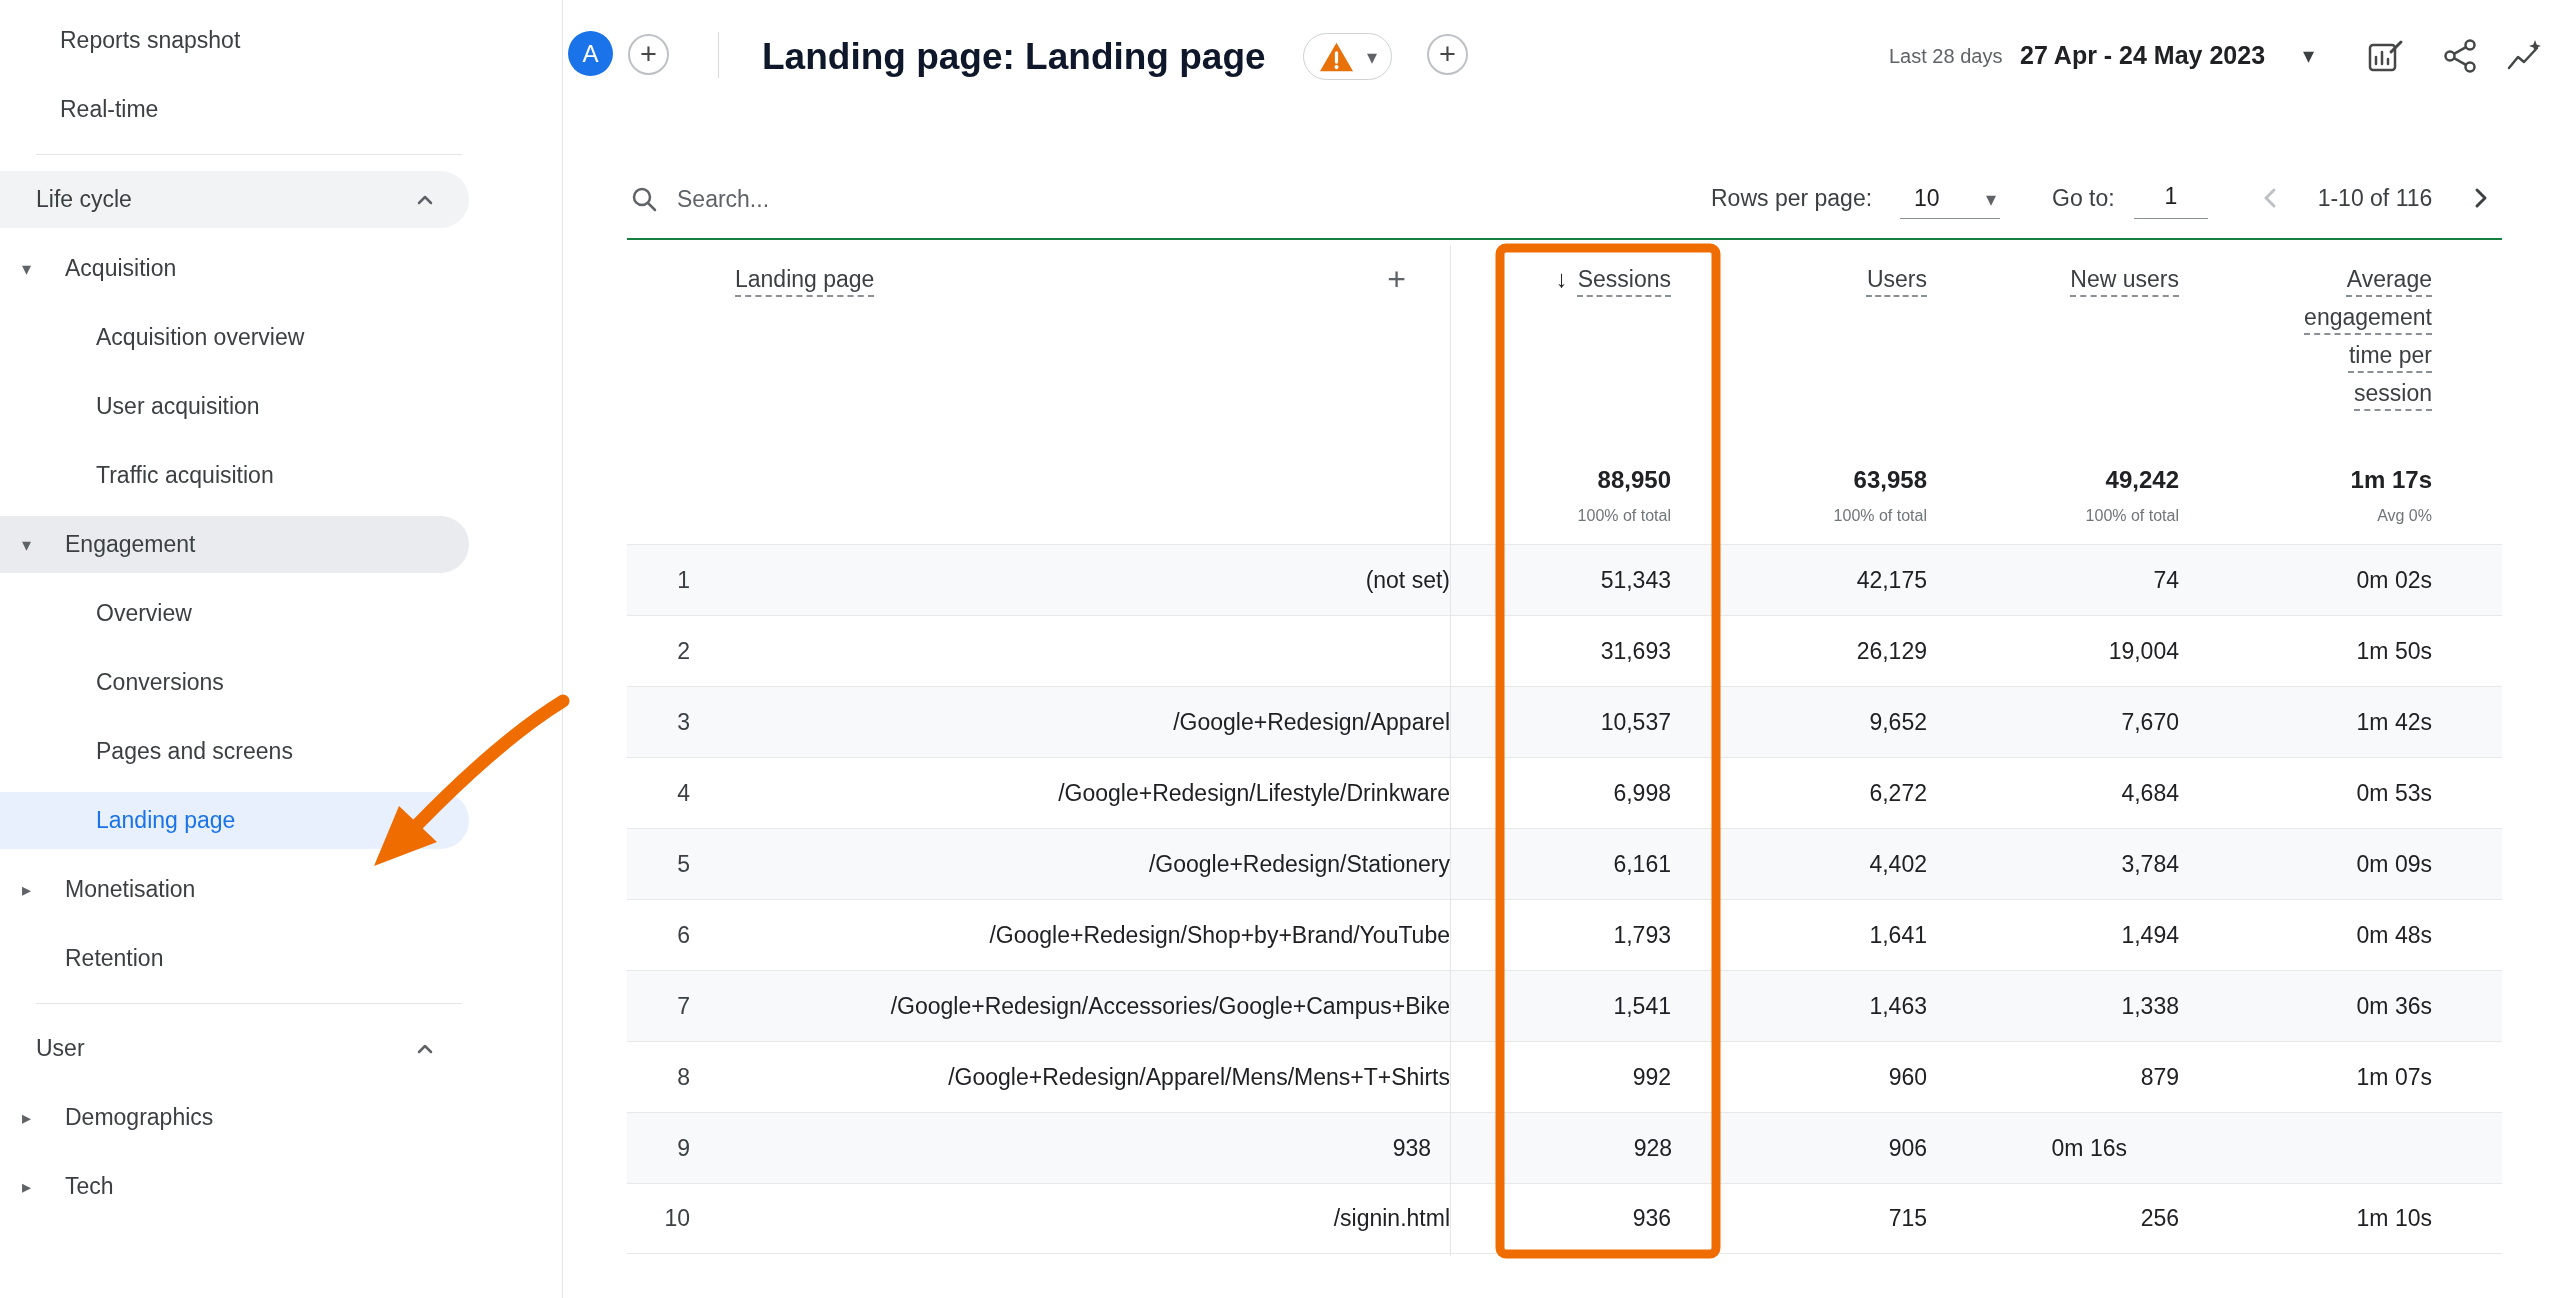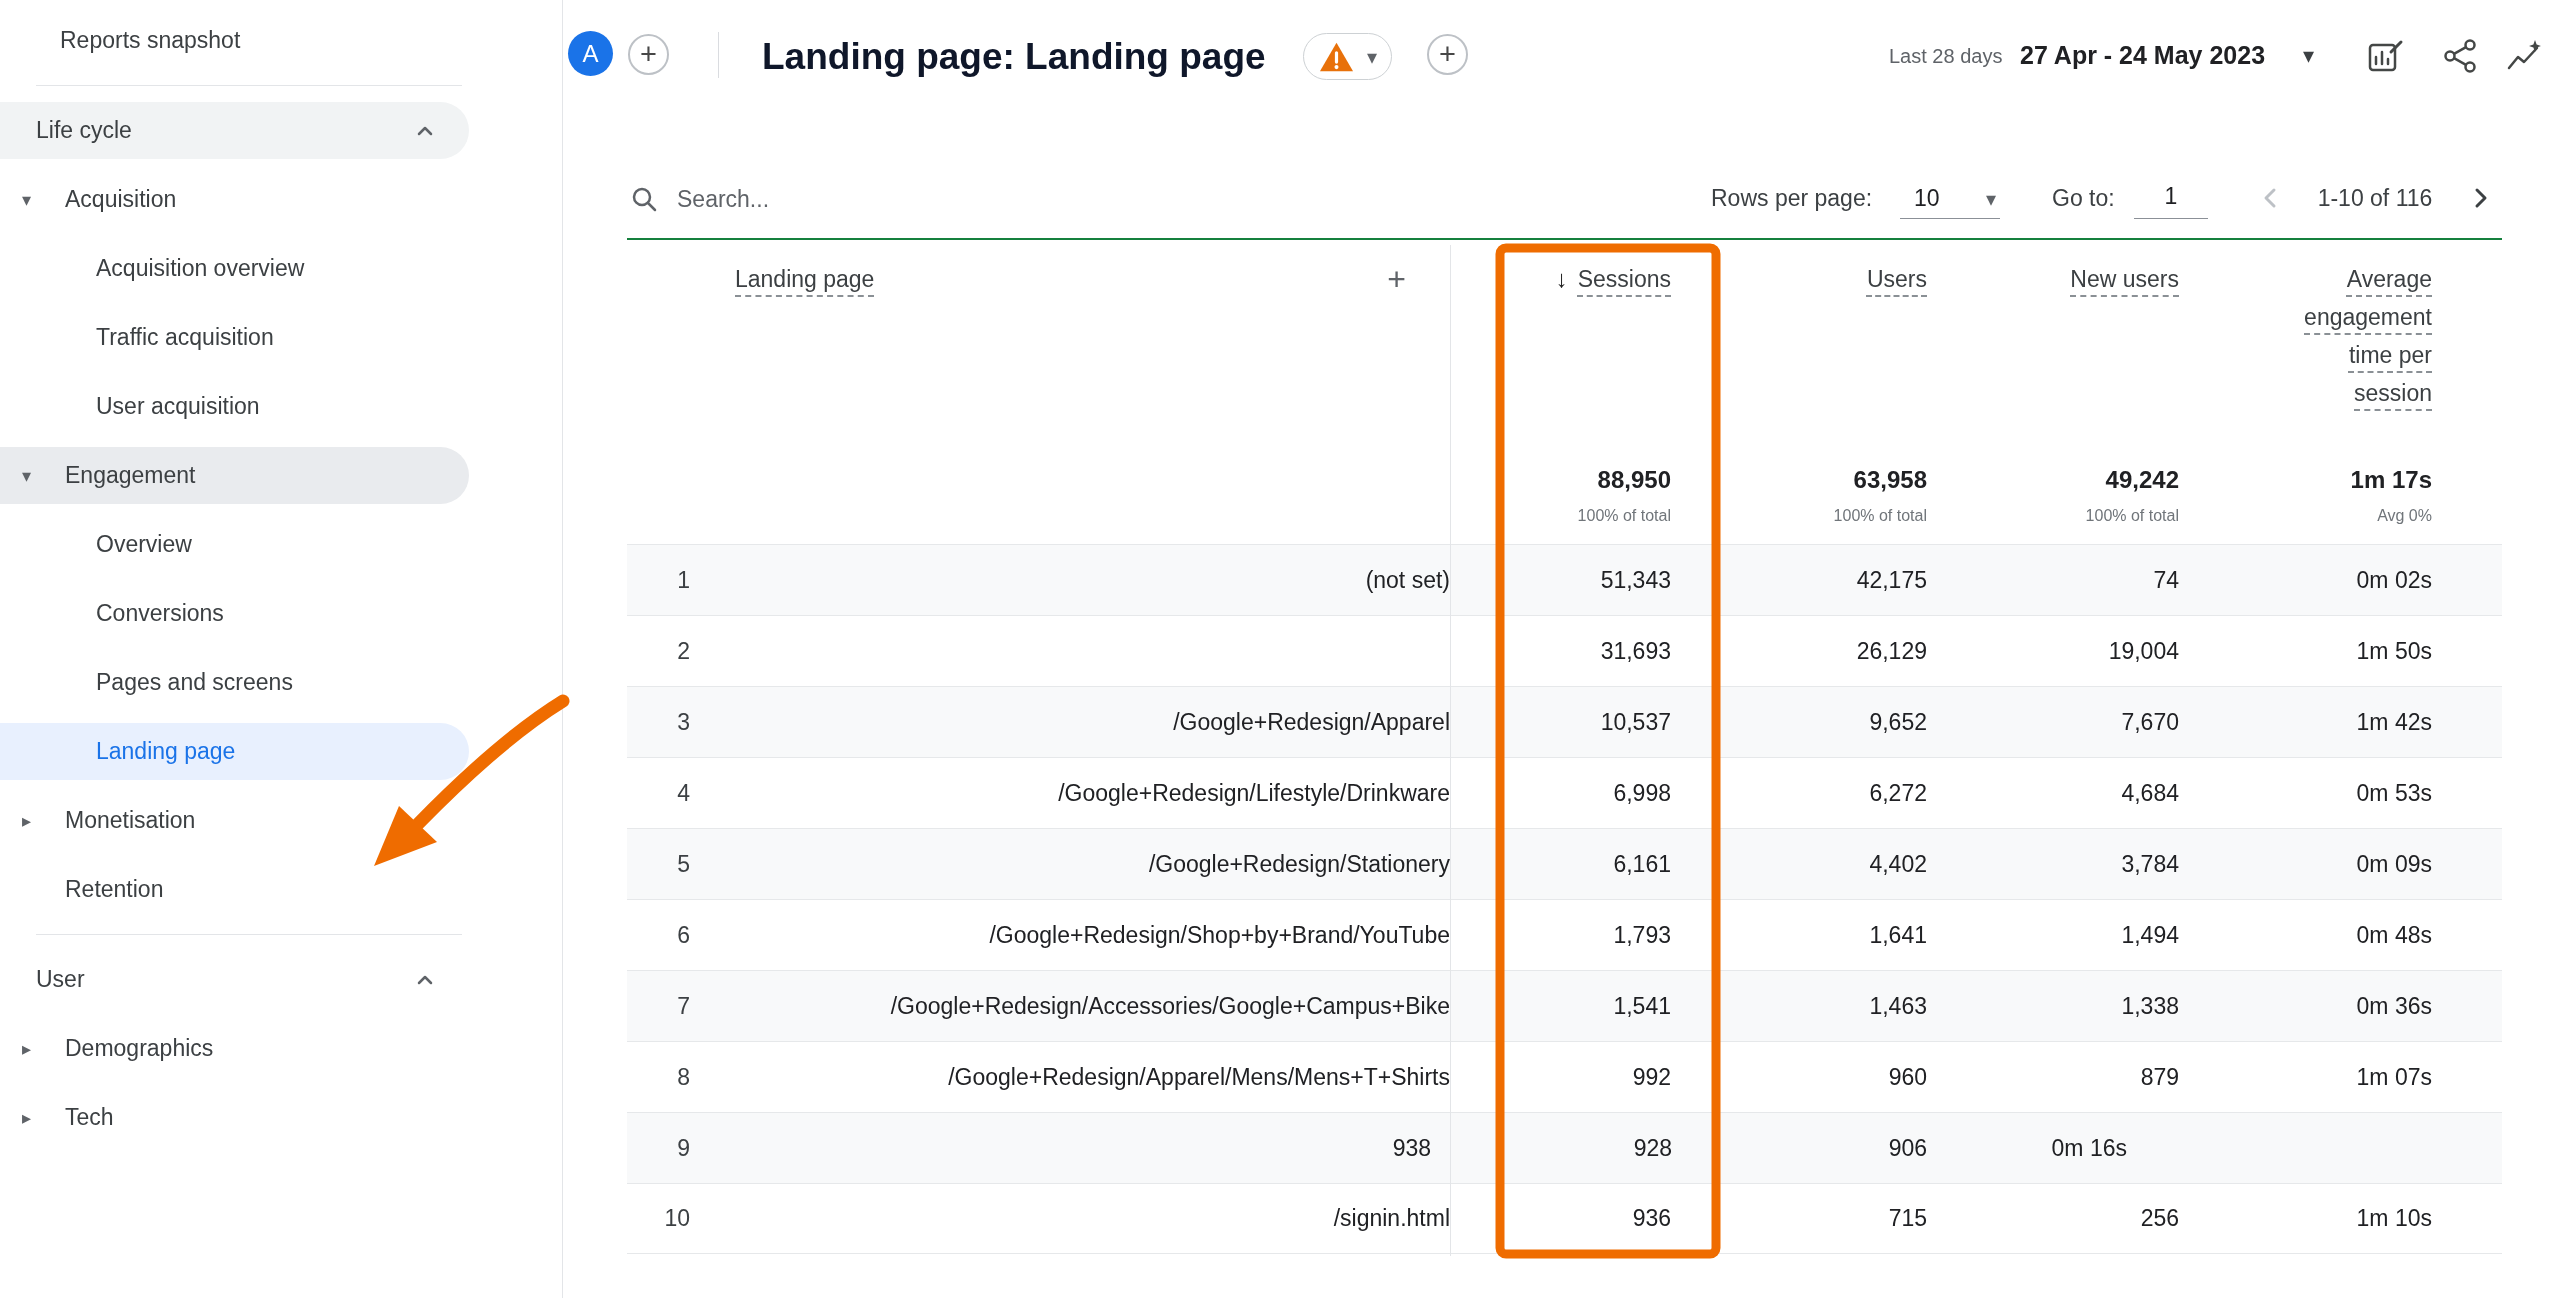--- a/index.html
+++ b/index.html
@@ -111,43 +111,46 @@
 </style>
 </head>
 <body>
 
 <div class="page">
 
   <aside class="sidebar">
     <div class="nav-item pad-top">
       <span class="nav-label">Reports snapshot</span>
     </div>
+    <div class="nav-item pad-top">
+      <span class="nav-label">Real-time</span>
+    </div>
 
     <div class="sb-divider"></div>
 
     <div class="nav-item pad-section">
       <span class="pill gray1"></span>
       <span class="nav-label">Life cycle</span>
       <svg class="chev-up" width="26" height="26" viewBox="0 0 26 26">
         <path d="M7 16 L13 10 L19 16" fill="none" stroke="#5f6368" stroke-width="2.5" stroke-linecap="round" stroke-linejoin="round"></path>
       </svg>
     </div>
 
     <div class="nav-item pad-group">
       <span class="caret-exp">▾</span>
       <span class="nav-label">Acquisition</span>
     </div>
     <div class="nav-item pad-child">
       <span class="nav-label">Acquisition overview</span>
     </div>
     <div class="nav-item pad-child">
+      <span class="nav-label">User acquisition</span>
+    </div>
+    <div class="nav-item pad-child">
       <span class="nav-label">Traffic acquisition</span>
-    </div>
-    <div class="nav-item pad-child">
-      <span class="nav-label">User acquisition</span>
     </div>
 
     <div class="nav-item pad-group">
       <span class="pill gray2"></span>
       <span class="caret-exp">▾</span>
       <span class="nav-label">Engagement</span>
     </div>
     <div class="nav-item pad-child">
       <span class="nav-label">Overview</span>
     </div>

